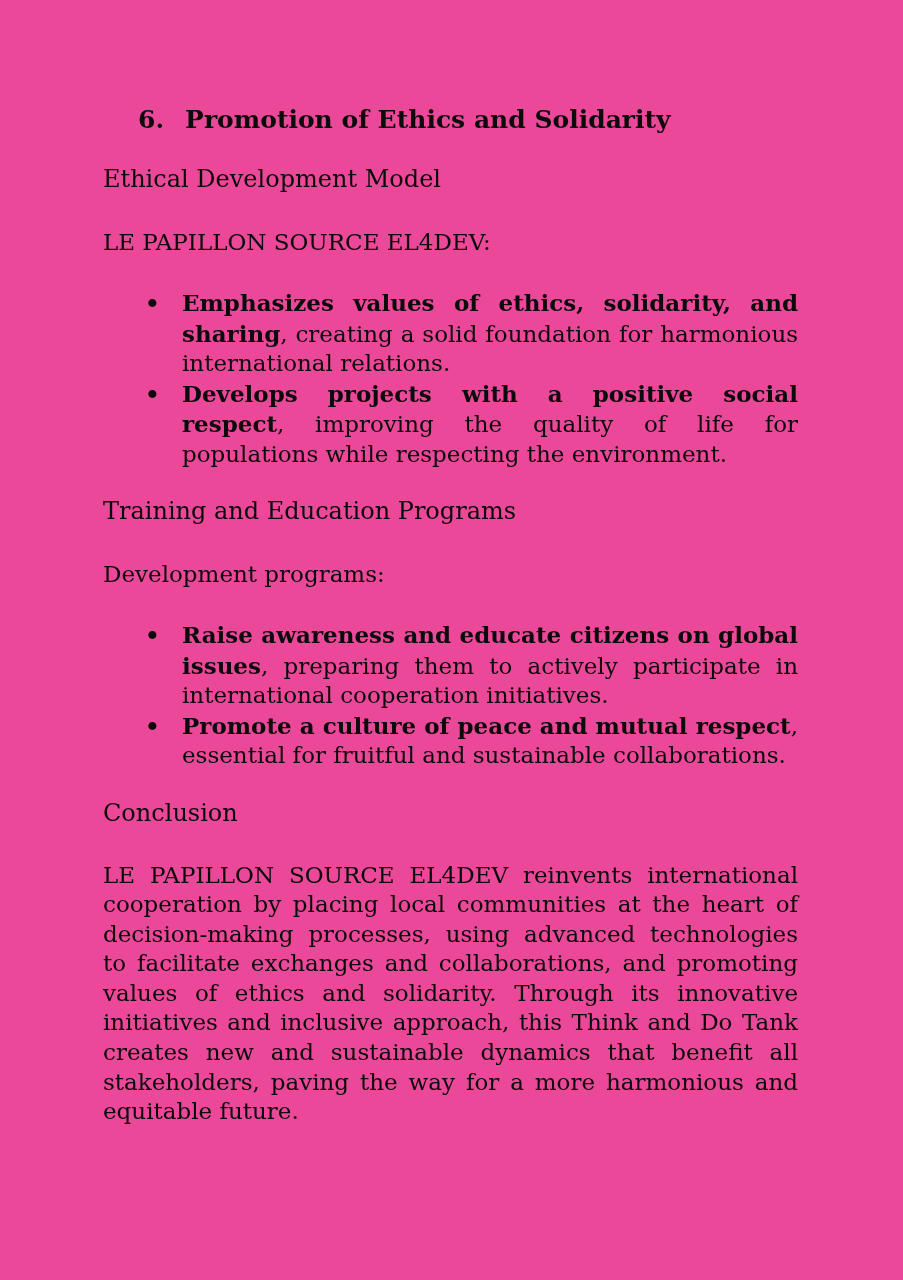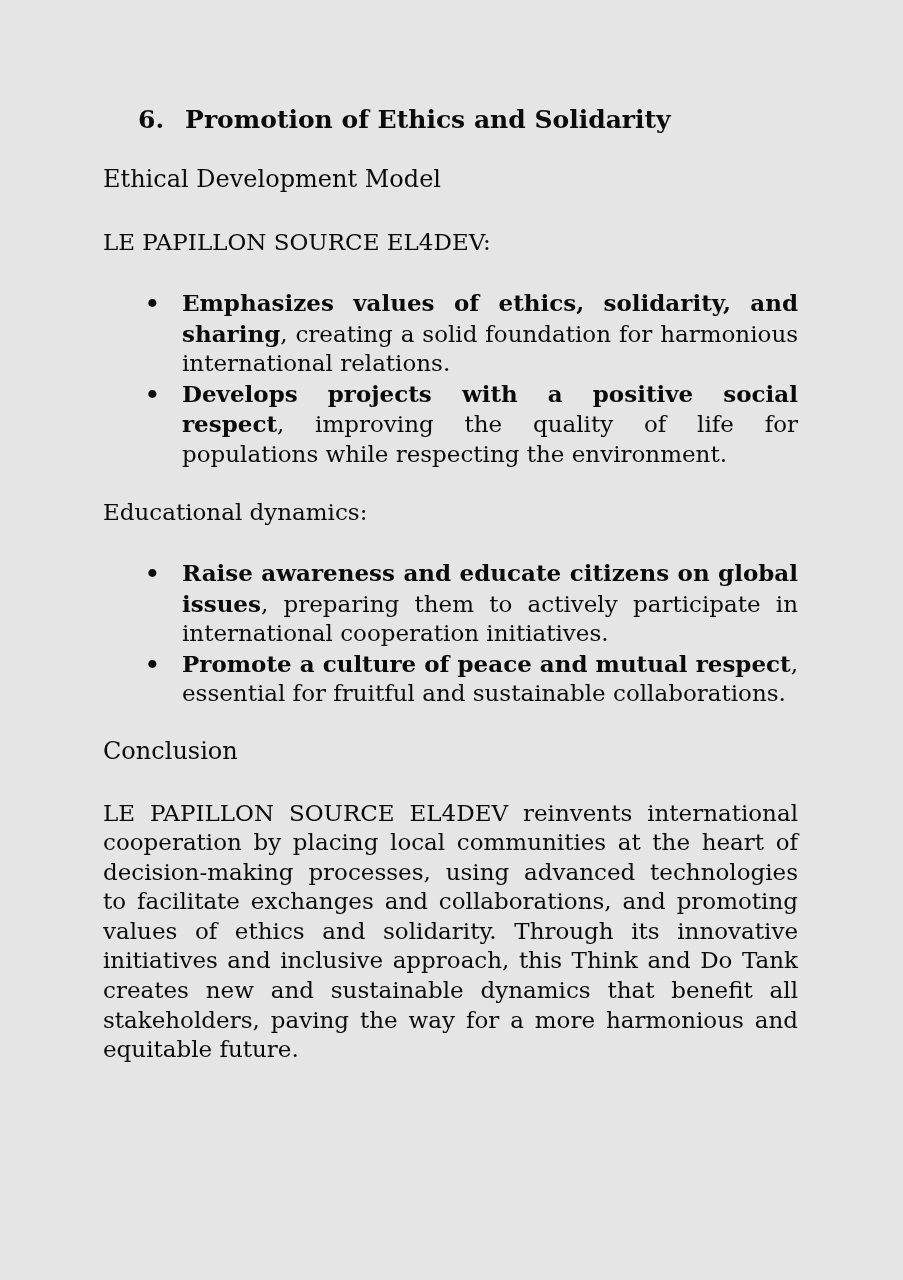--- a/index.html
+++ b/index.html
@@ -5,21 +5,21 @@
   html, body {
     margin: 0;
     padding: 0;
     background: #ffffff;
   }
   .page {
     position: relative;
     box-sizing: border-box;
     width: 903px;
     height: 1280px;
-    background: #e5e5e5;
+    background: #ec4899;
     color: #0b0b0b;
     font-family: "DejaVu Serif", serif;
     padding: 105px 105px 0 103px;
     overflow: hidden;
   }
   .main-heading {
     font-size: 25px;
     font-weight: bold;
     line-height: 29px;
     margin: 0 0 31px 35px;
@@ -87,22 +87,23 @@
 
   <ul class="bullet-list">
     <li>
       <span class="bullet-marker">•</span><span class="lead-bold">Emphasizes values of ethics, solidarity, and sharing</span><span>, creating a solid foundation for harmonious international relations.</span>
     </li>
     <li>
       <span class="bullet-marker">•</span><span class="lead-bold">Develops projects with a positive social respect</span><span>, improving the quality of life for populations while respecting the environment.</span>
     </li>
   </ul>
 
+  <h2 class="sub-heading">Training and Education Programs</h2>
 
-  <p class="intro-para">Educational dynamics:</p>
+  <p class="intro-para">Development programs:</p>
 
   <ul class="bullet-list">
     <li>
       <span class="bullet-marker">•</span><span class="lead-bold">Raise awareness and educate citizens on global issues</span><span>, preparing them to actively participate in international cooperation initiatives.</span>
     </li>
     <li>
       <span class="bullet-marker">•</span><span class="lead-bold">Promote a culture of peace and mutual respect</span><span>, essential for fruitful and sustainable collaborations.</span>
     </li>
   </ul>
 

